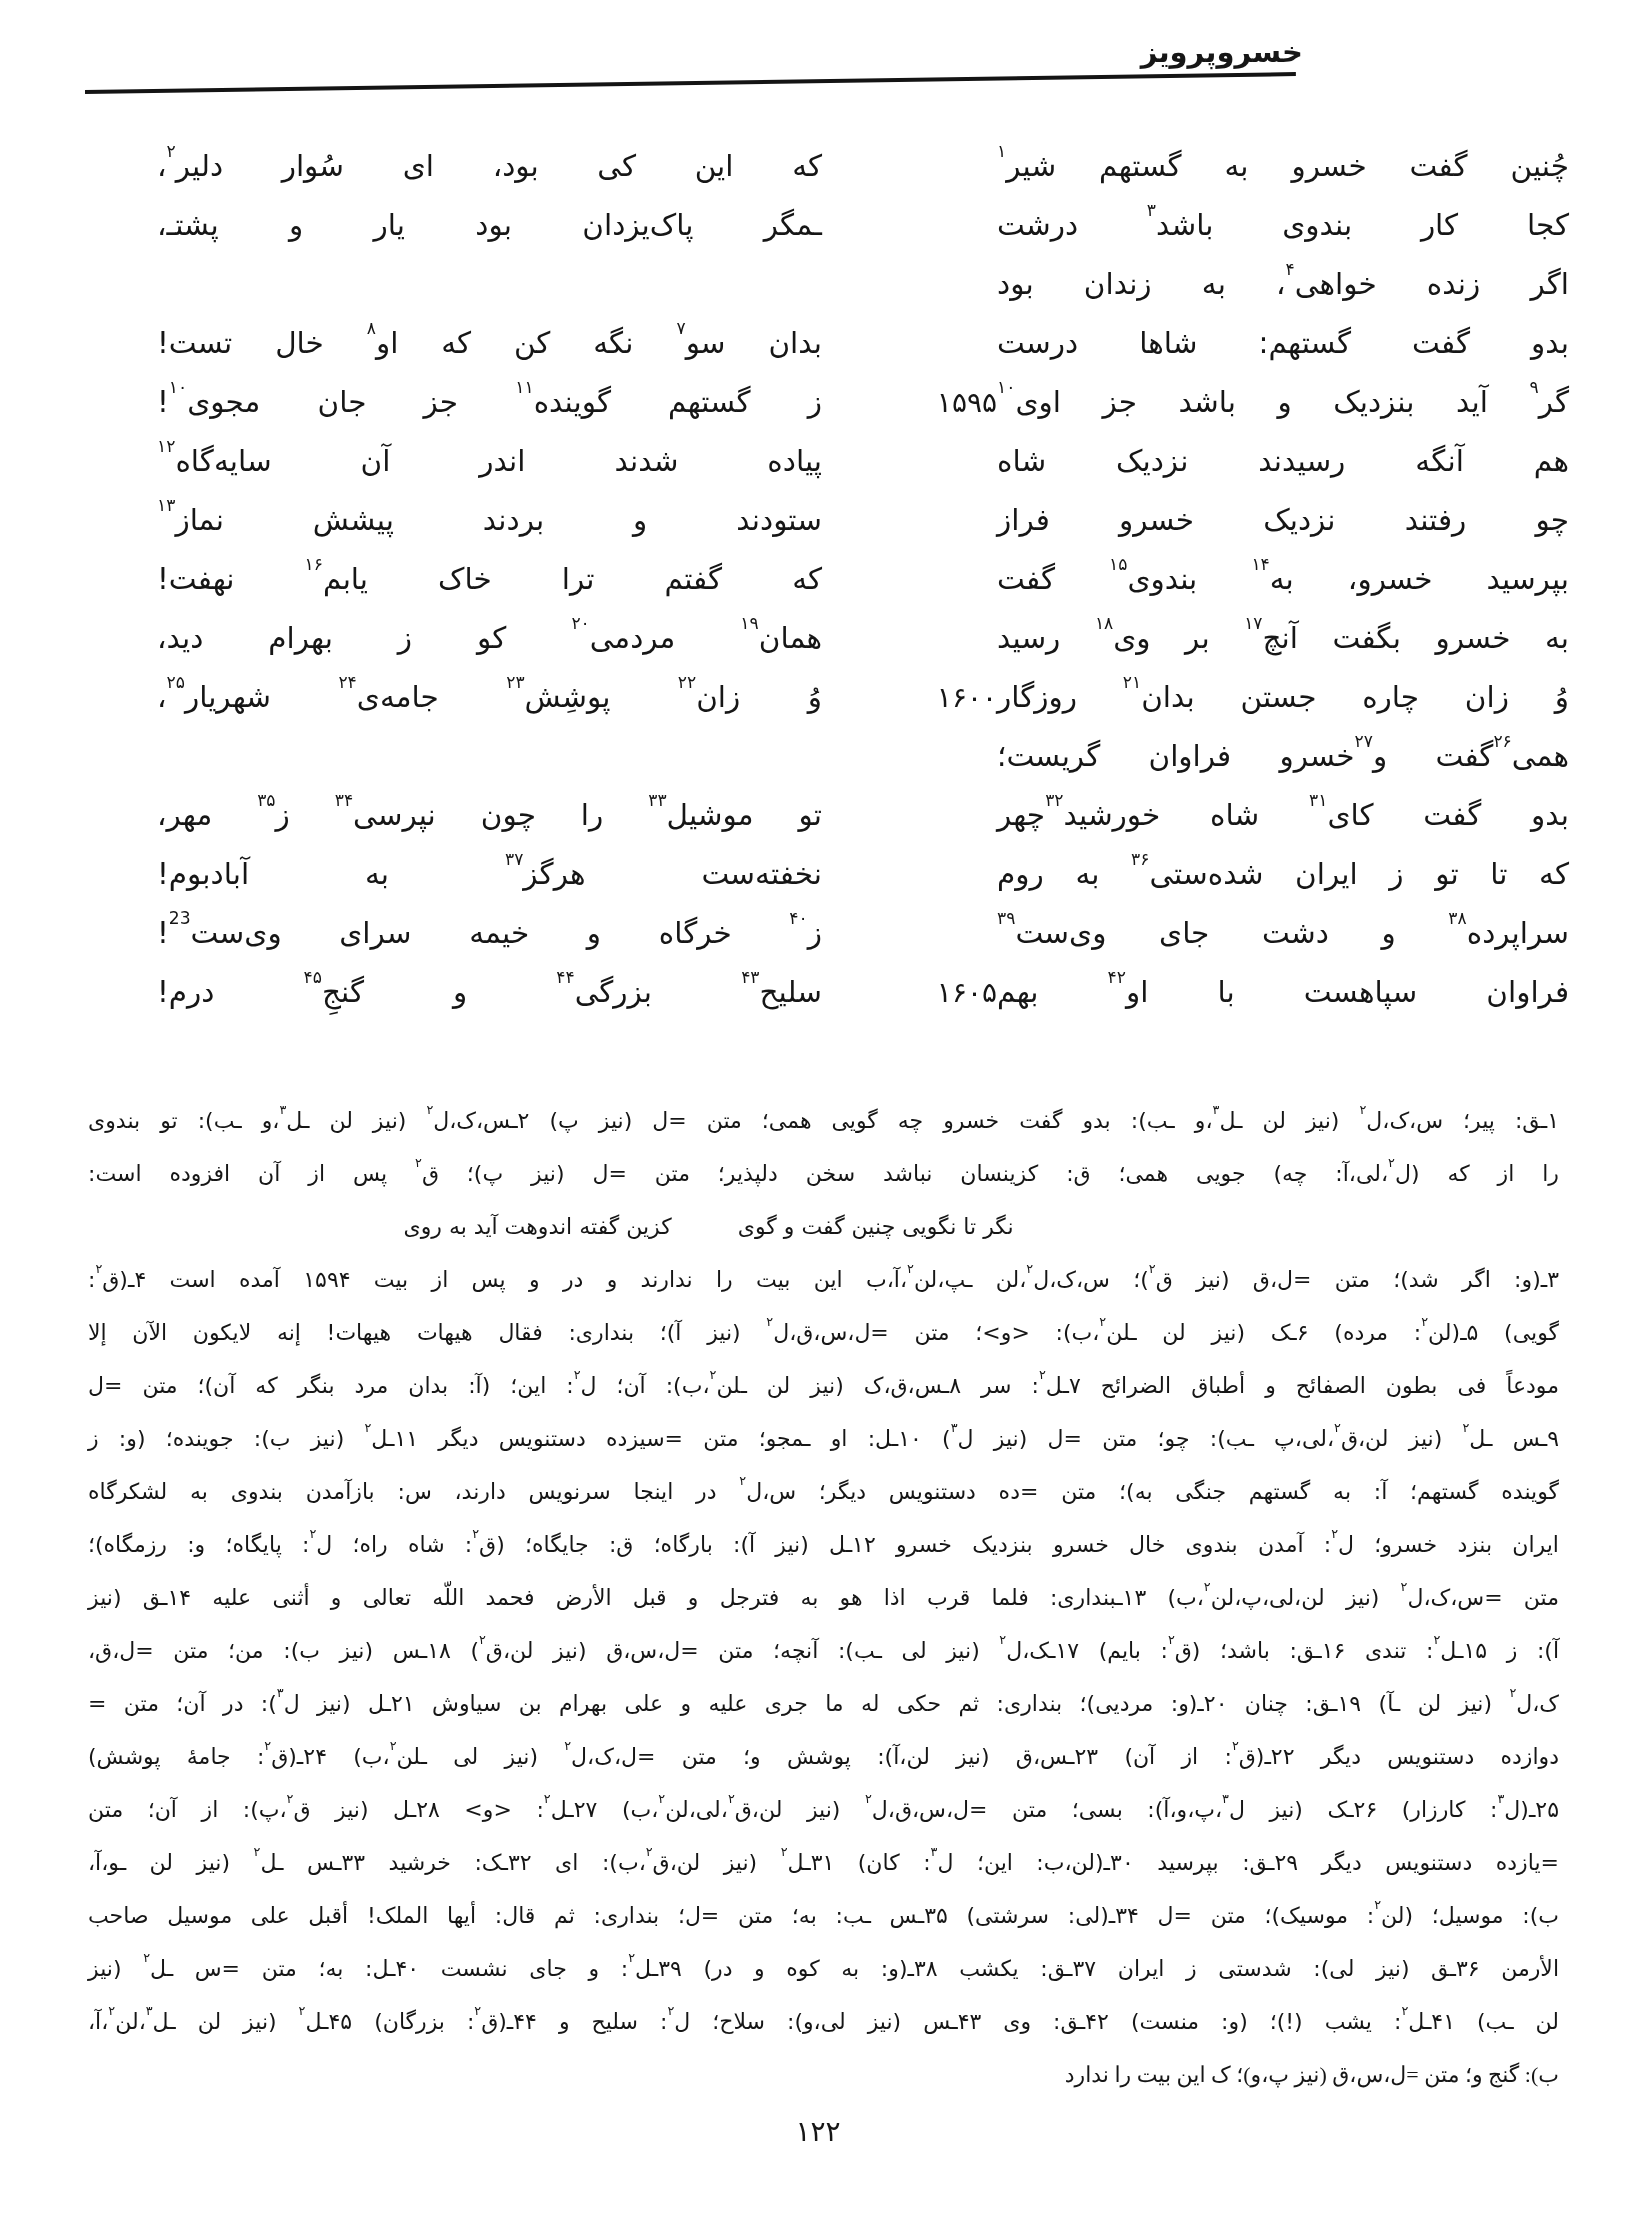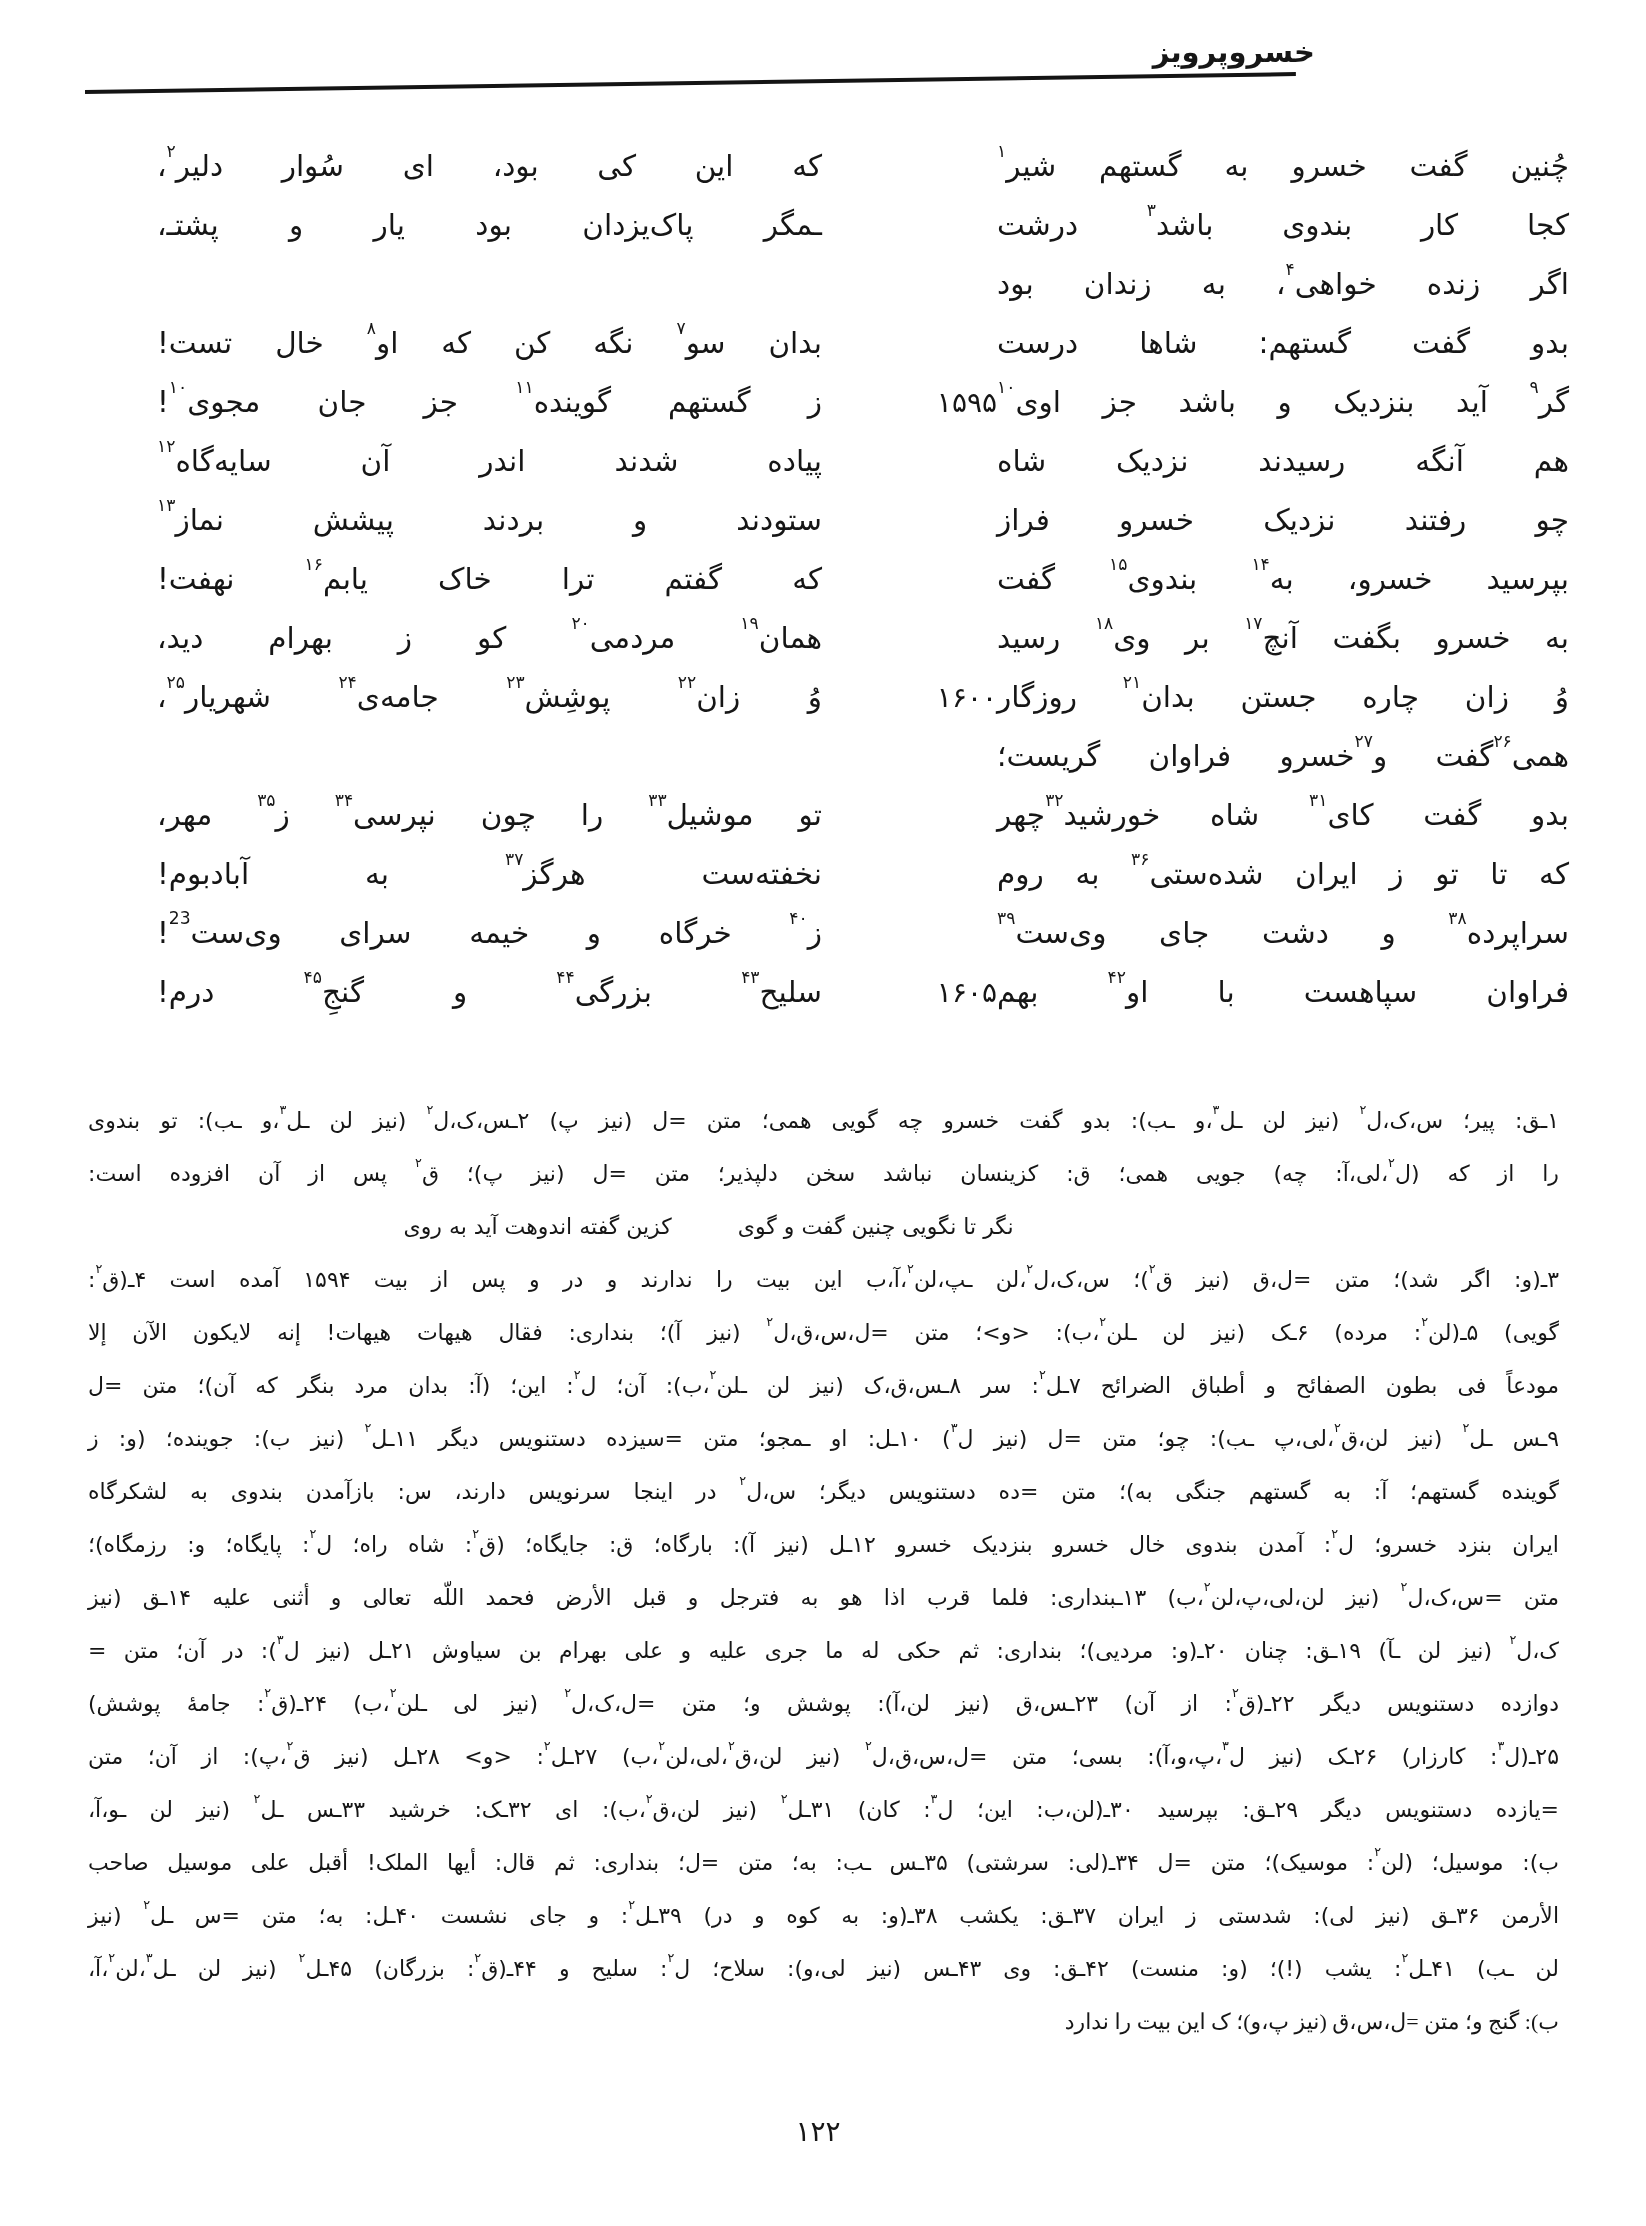--- a/index.html
+++ b/index.html
@@ -7,21 +7,21 @@
     width:1647px;height:2226px;position:relative;
     background:#ffffff;color:#161616;
     font-family:"DejaVu Sans",sans-serif;
     overflow:hidden;
   }
   *{box-sizing:border-box;}
   sup{font-size:0.58em;line-height:0;position:relative;top:-0.45em;}
 
   
   .running-head{
-    position:absolute;top:35px;right:332px;
+    position:absolute;top:35px;right:344px;
     font-size:29px;font-weight:bold;direction:rtl;
   }
   .head-rule{
     position:absolute;top:90px;left:85px;width:1211px;height:3.7px;
     background:#141414;transform:rotate(-0.85deg);transform-origin:left center;
   }
 
   
   .poem{
     position:absolute;top:137px;left:157px;right:78px;
@@ -174,20 +174,21 @@
     <span>نگر تا نگویی چنین گفت و گوی</span>
     <span>کزین گفته اندوهت آید به روی</span>
   </div>
   <div class="app-line">۳ـ(و: اگر شد)؛ متن =ل،ق (نیز ق<sup>۲</sup>)؛ س،ک،ل<sup>۲</sup>،لن ـپ،لن<sup>۲</sup>،آ،ب این بیت را ندارند و در و پس از بیت ۱۵۹۴ آمده است   ۴ـ(ق<sup>۲</sup>:</div>
   <div class="app-line">گویی)   ۵ـ(لن<sup>۲</sup>: مرده)   ۶ـک (نیز لن ـلن<sup>۲</sup>،ب): &lt;و&gt;؛ متن =ل،س،ق،ل<sup>۲</sup> (نیز آ)؛ بنداری: فقال هیهات هیهات! إنه لایکون الآن إلا</div>
   <div class="app-line">مودعاً فی بطون الصفائح و أطباق الضرائح   ۷ـل<sup>۲</sup>: سر   ۸ـس،ق،ک (نیز لن ـلن<sup>۲</sup>،ب): آن؛ ل<sup>۲</sup>: این؛ (آ: بدان مرد بنگر که آن)؛ متن =ل</div>
   <div class="app-line">۹ـس ـل<sup>۲</sup> (نیز لن،ق<sup>۲</sup>،لی،پ ـب): چو؛ متن =ل (نیز ل<sup>۳</sup>)   ۱۰ـل: او ـمجو؛ متن =سیزده دستنویس دیگر   ۱۱ـل<sup>۲</sup> (نیز ب): جوینده؛ (و: ز</div>
   <div class="app-line">گوینده گستهم؛ آ: به گستهم جنگی به)؛ متن =ده دستنویس دیگر؛ س،ل<sup>۲</sup> در اینجا سرنویس دارند، س: بازآمدن بندوی به لشکرگاه</div>
   <div class="app-line">ایران بنزد خسرو؛ ل<sup>۲</sup>: آمدن بندوی خال خسرو بنزدیک خسرو   ۱۲ـل (نیز آ): بارگاه؛ ق: جایگاه؛ (ق<sup>۲</sup>: شاه راه؛ ل<sup>۲</sup>: پایگاه؛ و: رزمگاه)؛</div>
   <div class="app-line">متن =س،ک،ل<sup>۲</sup> (نیز لن،لی،پ،لن<sup>۲</sup>،ب)   ۱۳ـبنداری: فلما قرب اذا هو به فترجل و قبل الأرض فحمد اللّه تعالی و أثنی علیه   ۱۴ـق (نیز</div>
+  <div class="app-line">آ): ز   ۱۵ـل<sup>۲</sup>: تندی   ۱۶ـق: باشد؛ (ق<sup>۲</sup>: بایم)   ۱۷ـک،ل<sup>۲</sup> (نیز لی ـب): آنچه؛ متن =ل،س،ق (نیز لن،ق<sup>۲</sup>)   ۱۸ـس (نیز ب): من؛ متن =ل،ق،</div>
   <div class="app-line">ک،ل<sup>۲</sup> (نیز لن ـآ)   ۱۹ـق: چنان   ۲۰ـ(و: مردیی)؛ بنداری: ثم حکی له ما جری علیه و علی بهرام بن سیاوش   ۲۱ـل (نیز ل<sup>۳</sup>): در آن؛ متن =</div>
   <div class="app-line">دوازده دستنویس دیگر   ۲۲ـ(ق<sup>۲</sup>: از آن)   ۲۳ـس،ق (نیز لن،آ): پوشش و؛ متن =ل،ک،ل<sup>۲</sup> (نیز لی ـلن<sup>۲</sup>،ب)   ۲۴ـ(ق<sup>۲</sup>: جامهٔ پوشش)</div>
   <div class="app-line">۲۵ـ(ل<sup>۳</sup>: کارزار)   ۲۶ـک (نیز ل<sup>۳</sup>،پ،و،آ): بسی؛ متن =ل،س،ق،ل<sup>۲</sup> (نیز لن،ق<sup>۲</sup>،لی،لن<sup>۲</sup>،ب)   ۲۷ـل<sup>۲</sup>: &lt;و&gt;   ۲۸ـل (نیز ق<sup>۲</sup>،پ): از آن؛ متن</div>
   <div class="app-line">=یازده دستنویس دیگر   ۲۹ـق: بپرسید   ۳۰ـ(لن،ب: این؛ ل<sup>۳</sup>: کان)   ۳۱ـل<sup>۲</sup> (نیز لن،ق<sup>۲</sup>،ب): ای   ۳۲ـک: خرشید   ۳۳ـس ـل<sup>۲</sup> (نیز لن ـو،آ،</div>
   <div class="app-line">ب): موسیل؛ (لن<sup>۲</sup>: موسیک)؛ متن =ل   ۳۴ـ(لی: سرشتی)   ۳۵ـس ـب: به؛ متن =ل؛ بنداری: ثم قال: أیها الملک! أقبل علی موسیل صاحب</div>
   <div class="app-line">الأرمن   ۳۶ـق (نیز لی): شدستی ز ایران   ۳۷ـق: یکشب   ۳۸ـ(و: به کوه و در)   ۳۹ـل<sup>۲</sup>: و جای نشست   ۴۰ـل: به؛ متن =س ـل<sup>۲</sup> (نیز</div>
   <div class="app-line">لن ـب)   ۴۱ـل<sup>۲</sup>: یشب (!)؛ (و: منست)   ۴۲ـق: وی   ۴۳ـس (نیز لی،و): سلاح؛ ل<sup>۲</sup>: سلیح و   ۴۴ـ(ق<sup>۲</sup>: بزرگان)   ۴۵ـل<sup>۲</sup> (نیز لن ـل<sup>۳</sup>،لن<sup>۲</sup>،آ،</div>
   <div class="app-line app-last">ب): گنج و؛ متن =ل،س،ق (نیز پ،و)؛ ک این بیت را ندارد</div>
 </div>
 

